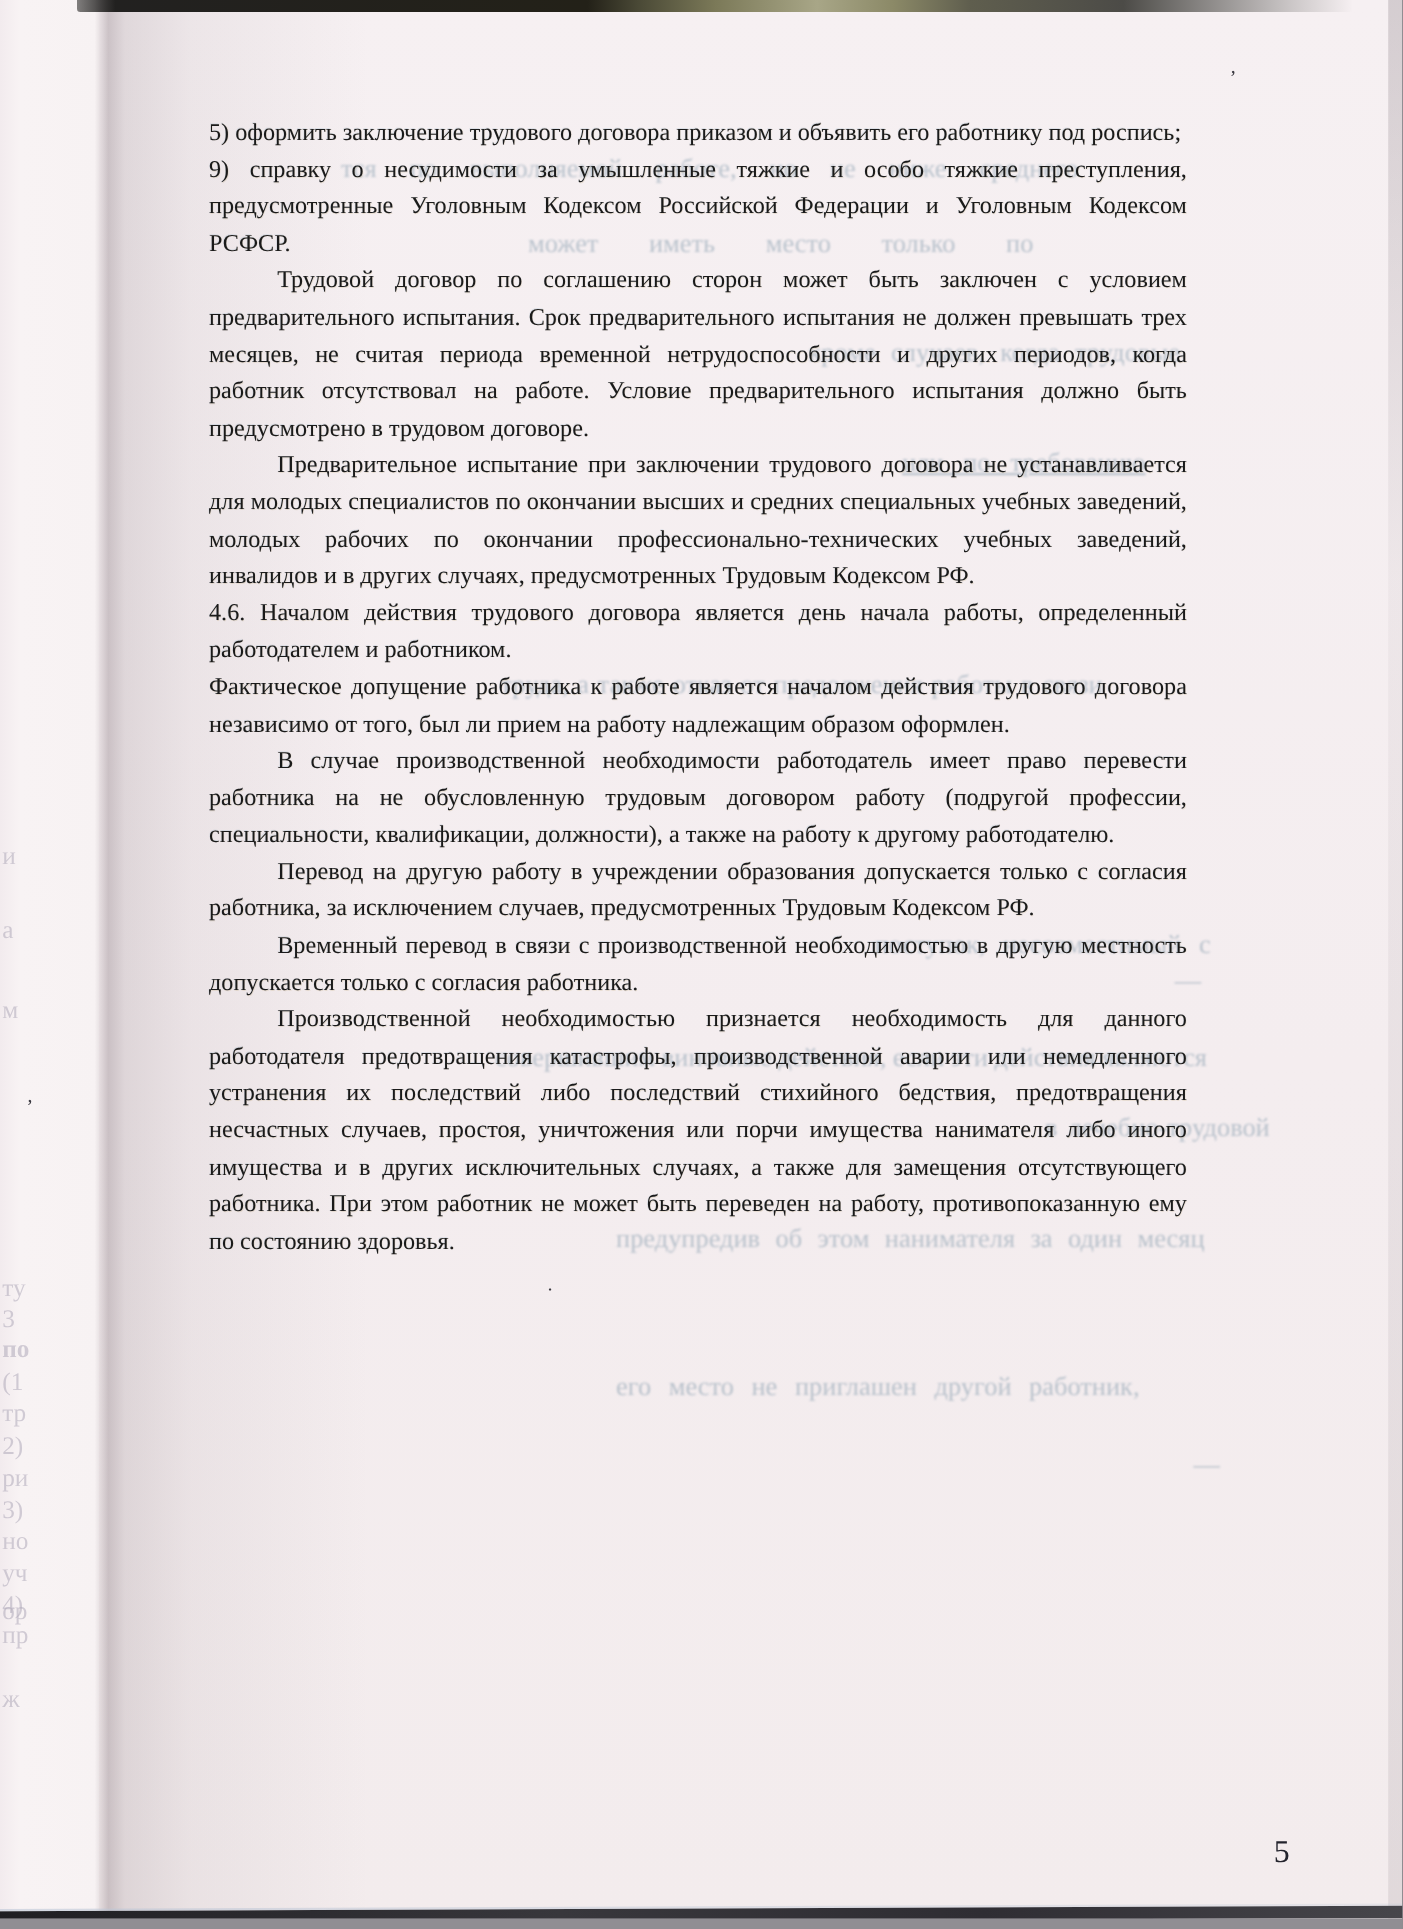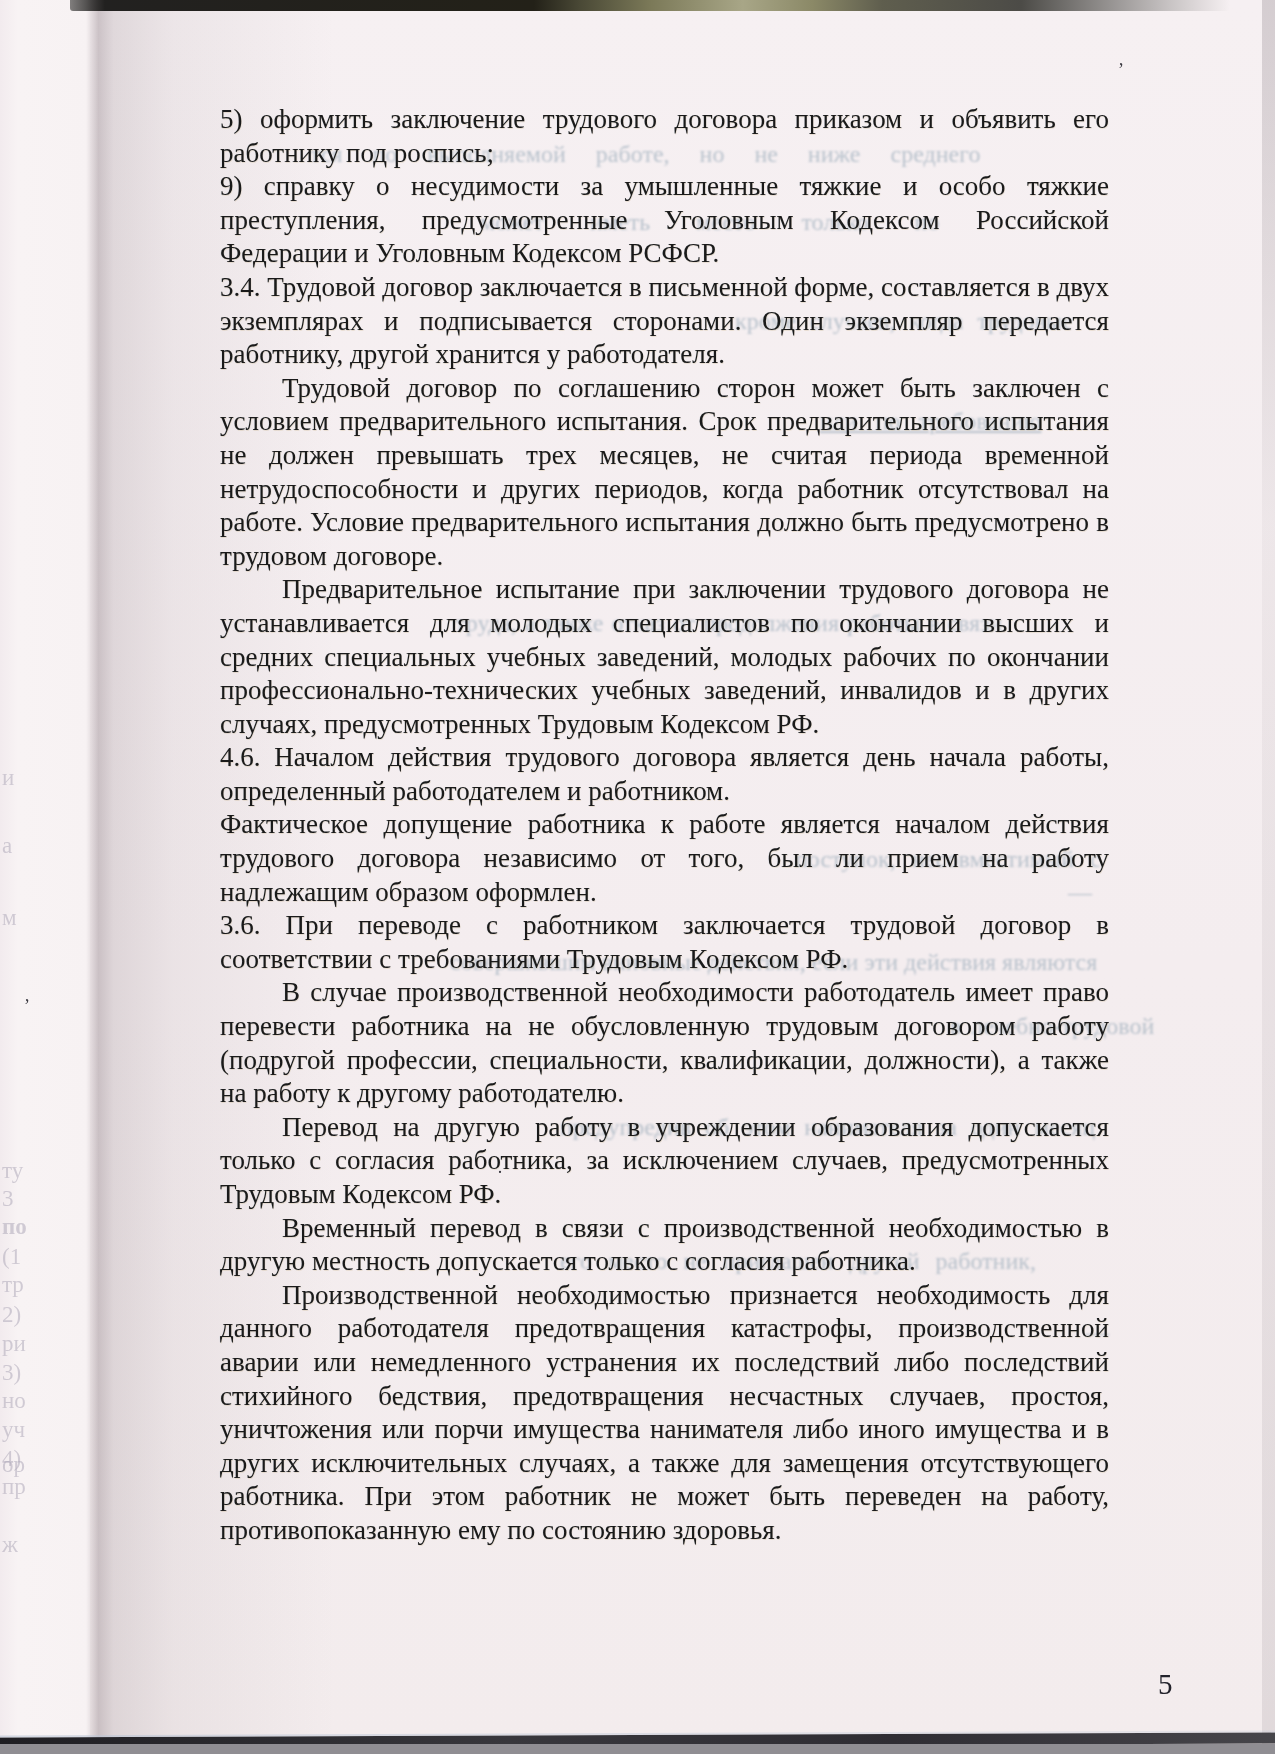--- a/index.html
+++ b/index.html
@@ -21,21 +21,21 @@
     background:linear-gradient(180deg,rgba(150,140,146,.35),rgba(150,140,146,.08) 30%,
       rgba(150,140,146,.2) 100%);}
   .bottom-gray{position:absolute;left:0;right:0;top:1744px;bottom:0;background:#908e93;}
   .bottom-band{position:absolute;left:-6px;right:-6px;top:1735px;height:11px;
     transform:rotate(-0.22deg);
     background:linear-gradient(90deg,#1f1e22,#38373c 40%,#2f2d33 70%,#47464b 100%);}
   .bottom-band::before{content:"";position:absolute;left:0;right:0;top:-2px;height:2px;
     background:linear-gradient(90deg,rgba(188,198,214,.6),rgba(188,198,214,.25));}
   .layer{position:absolute;inset:0;pointer-events:none;}
   .textblock{position:absolute;left:190px;top:103px;width:889px;
-    font-size:27px;line-height:33.6px;color:#1a1a1a;text-align:justify;margin-left:30px;}
+    font-size:22px;line-height:33.6px;color:#1a1a1a;text-align:justify;}
   .textblock p{margin:0;
     text-shadow:0.5px 0.6px 0 rgba(150,110,10,.12),-0.5px -0.3px 0 rgba(0,90,140,.10);}
   .textblock p.indent{text-indent:62px;}
   .ghost{position:absolute;font-size:24px;line-height:28px;white-space:nowrap;
     color:#7d96a8;opacity:.5;filter:blur(1.1px);}
   .mfrag{position:absolute;left:2px;font-size:23px;color:#b0aaba;opacity:.55;filter:blur(.7px);}
   .speck{position:absolute;font-size:18px;color:#3a3940;}
   .pagenum{position:absolute;left:1158px;top:1668px;font-size:29px;color:#23232c;}
 </style>
 </head>
@@ -89,26 +89,24 @@
 
   <span class="speck" style="left: 1118px; top: 60px;">ʼ</span>
       <span class="speck" style="left: 24px; top: 996px;">ʼ</span>
       <span class="speck" style="left: 497px; top: 1162px;">·</span>
     </div>
 
   <div class="textblock">
 
   <p class="para">5) оформить заключение трудового договора приказом и объявить его работнику под роспись;</p>
       <p class="para">9) справку о несудимости за умышленные тяжкие и особо тяжкие преступления, предусмотренные Уголовным Кодексом Российской Федерации и Уголовным Кодексом РСФСР.</p>
-      <p class="para">3.4. Трудовой договор заключается в письменной форме, составляется в двух экземплярах и подписывается сторонами. Один экземпляр передается работнику, другой хранится у работодателя.</p>
       <p class="para indent">Трудовой договор по соглашению сторон может быть заключен с условием предварительного испытания. Срок предварительного испытания не должен превышать трех месяцев, не считая периода временной нетрудоспособности и других периодов, когда работник отсутствовал на работе. Условие предварительного испытания должно быть предусмотрено в трудовом договоре.</p>
       <p class="para indent">Предварительное испытание при заключении трудового договора не устанавливается для молодых специалистов по окончании высших и средних специальных учебных заведений, молодых рабочих по окончании профессионально-технических учебных заведений, инвалидов и в других случаях, предусмотренных Трудовым Кодексом РФ.</p>
       <p class="para">4.6. Началом действия трудового договора является день начала работы, определенный работодателем и работником.</p>
       <p class="para">Фактическое допущение работника к работе является началом действия трудового договора независимо от того, был ли прием на работу надлежащим образом оформлен.</p>
-      <p class="para">3.6. При переводе с работником заключается трудовой договор в соответствии с требованиями Трудовым Кодексом РФ.</p>
       <p class="para indent">В случае производственной необходимости работодатель имеет право перевести работника на не обусловленную трудовым договором работу (подругой профессии, специальности, квалификации, должности), а также на работу к другому работодателю.</p>
       <p class="para indent">Перевод на другую работу в учреждении образования допускается только с согласия работника, за исключением случаев, предусмотренных Трудовым Кодексом РФ.</p>
       <p class="para indent">Временный перевод в связи с производственной необходимостью в другую местность допускается только с согласия работника.</p>
       <p class="para indent">Производственной необходимостью признается необходимость для данного работодателя предотвращения катастрофы, производственной аварии или немедленного устранения их последствий либо последствий стихийного бедствия, предотвращения несчастных случаев, простоя, уничтожения или порчи имущества нанимателя либо иного имущества и в других исключительных случаях, а также для замещения отсутствующего работника. При этом работник не может быть переведен на работу, противопоказанную ему по состоянию здоровья.</p>
     </div>
 
   <div class="pagenum">5</div>
 
   <div class="bottom-band"></div>
   <div class="bottom-gray"></div>

